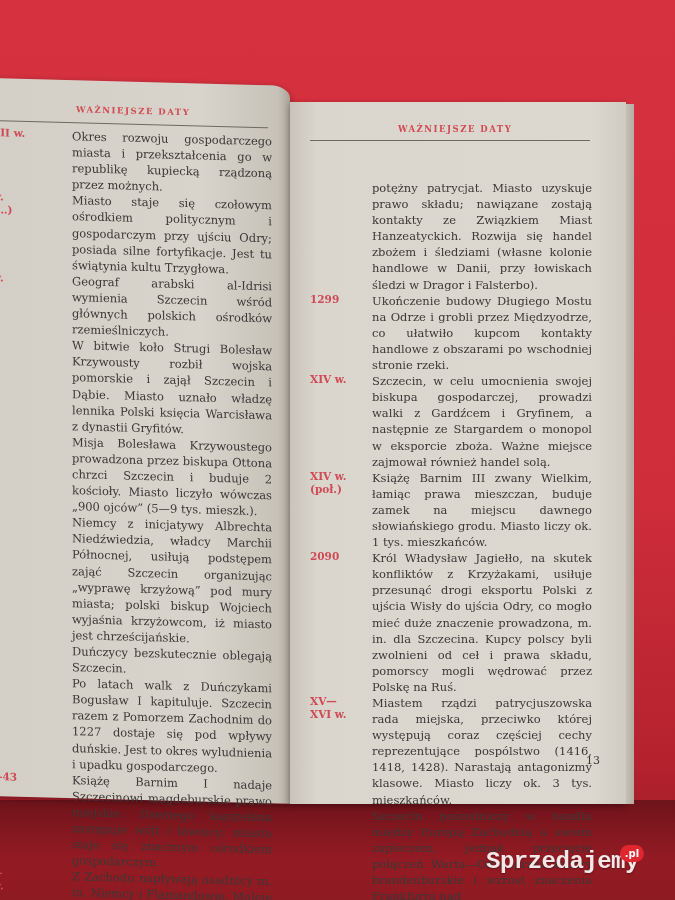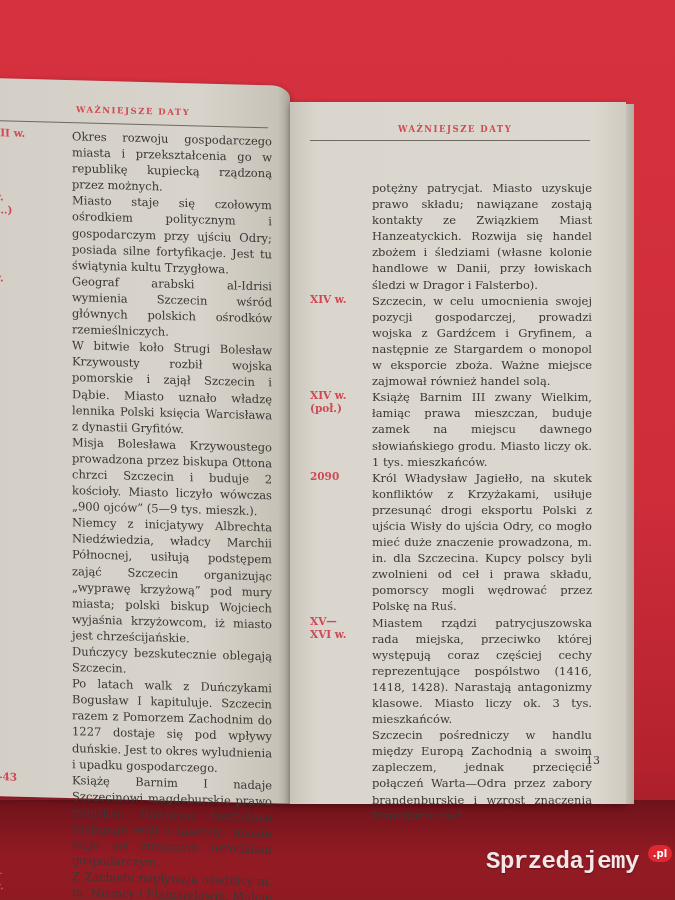--- a/index.html
+++ b/index.html
@@ -51,21 +51,21 @@
     .page-right .date { left: -62px; width: 58px; }
     .page-number {
       position: absolute; font-size: 11px; font-weight: normal; color: #3b3836;
     }
     .watermark {
       position: absolute; left: 486px; top: 848px; font-family: Liberation Mono, monospace;
       font-weight: bold; font-size: 24px; color: #f4e7e7; letter-spacing: -0.5px;
       text-shadow: 0 1px 2px rgba(0,0,0,0.35);
     }
     .watermark-badge {
-      position: absolute; left: 648px; top: 845px; width: 24px; height: 17px;
+      position: absolute; left: 620px; top: 845px; width: 24px; height: 17px;
       border-radius: 9px; background: #e0262f; color: #fff; font-size: 10px;
       font-family: "DejaVu Sans", sans-serif; font-weight: bold; text-align: center; line-height: 17px;
     }
   </style>
 </head>
 <body>
 
 <div class="shadow-band"></div>
 
 <div class="page page-left">
@@ -119,22 +119,26 @@
 
 <div class="page page-right">
   <div class="running-head" style="left:108px; top:22px;">WAŻNIEJSZE DATY</div>
   <div class="rule" style="left:20px; top:38px; width:280px;"></div>
   <div class="entries">
     <div class="entry">
         <span class="date"></span>
         <div class="text">potężny patrycjat. Miasto uzyskuje prawo składu; nawiązane zostają kontakty ze Związkiem Miast Hanzeatyckich. Rozwija się handel zbożem i śledziami (własne kolonie handlowe w Danii, przy łowiskach śledzi w Dragor i Falsterbo).</div>
       </div>
     <div class="entry">
+        <span class="date">1299</span>
+        <div class="text">Ukończenie budowy Długiego Mostu na Odrze i grobli przez Międzyodrze, co ułatwiło kupcom kontakty handlowe z obszarami po wschodniej stronie rzeki.</div>
+      </div>
+    <div class="entry">
         <span class="date">XIV w.</span>
-        <div class="text">Szczecin, w celu umocnienia swojej pozycji gospodarczej, prowadzi wojska z Gardźcem i Gryfinem, a następnie ze Stargardem o monopol w eksporcie zboża. Ważne miejsce zajmował również handel solą.</div>
+        <div class="text">Szczecin, w celu umocnienia swojej biskupa gospodarczej, prowadzi walki z Gardźcem i Gryfinem, a następnie ze Stargardem o monopol w eksporcie zboża. Ważne miejsce zajmował również handel solą.</div>
       </div>
     <div class="entry">
         <span class="date">XIV w.
 (poł.)</span>
         <div class="text">Książę Barnim III zwany Wielkim, łamiąc prawa mieszczan, buduje zamek na miejscu dawnego słowiańskiego grodu. Miasto liczy ok. 1 tys. mieszkańców.</div>
       </div>
     <div class="entry">
         <span class="date">2090</span>
         <div class="text">Król Władysław Jagiełło, na skutek konfliktów z Krzyżakami, usiłuje przesunąć drogi eksportu Polski z ujścia Wisły do ujścia Odry, co mogło mieć duże znaczenie prowadzona, m. in. dla Szczecina. Kupcy polscy byli zwolnieni od ceł i prawa składu, pomorscy mogli wędrować przez Polskę na Ruś.</div>
       </div>

